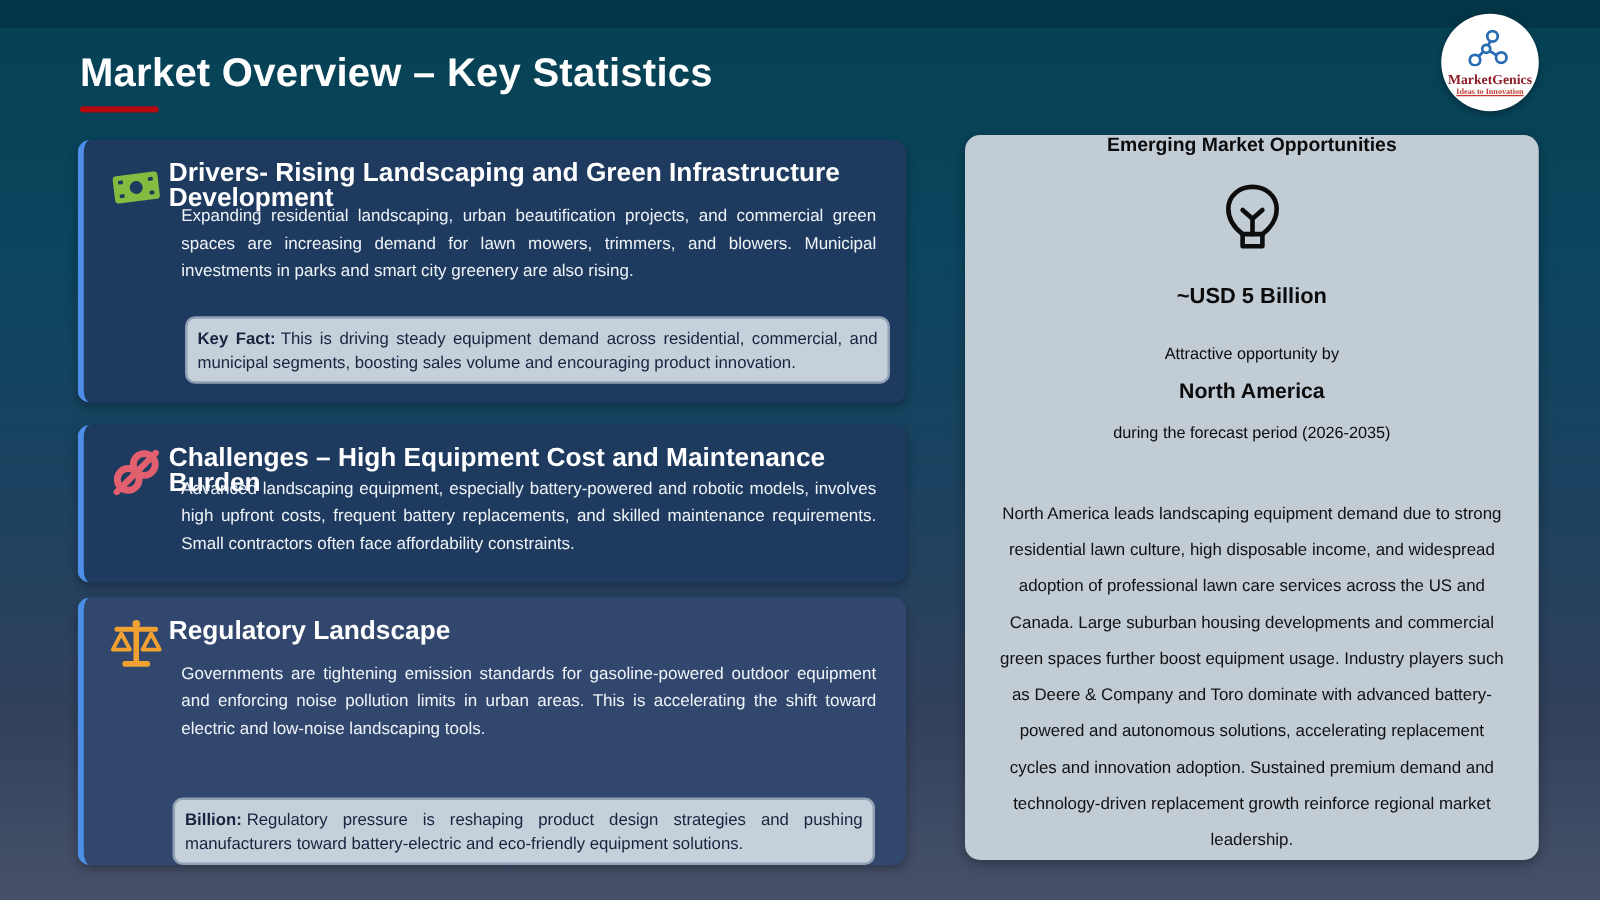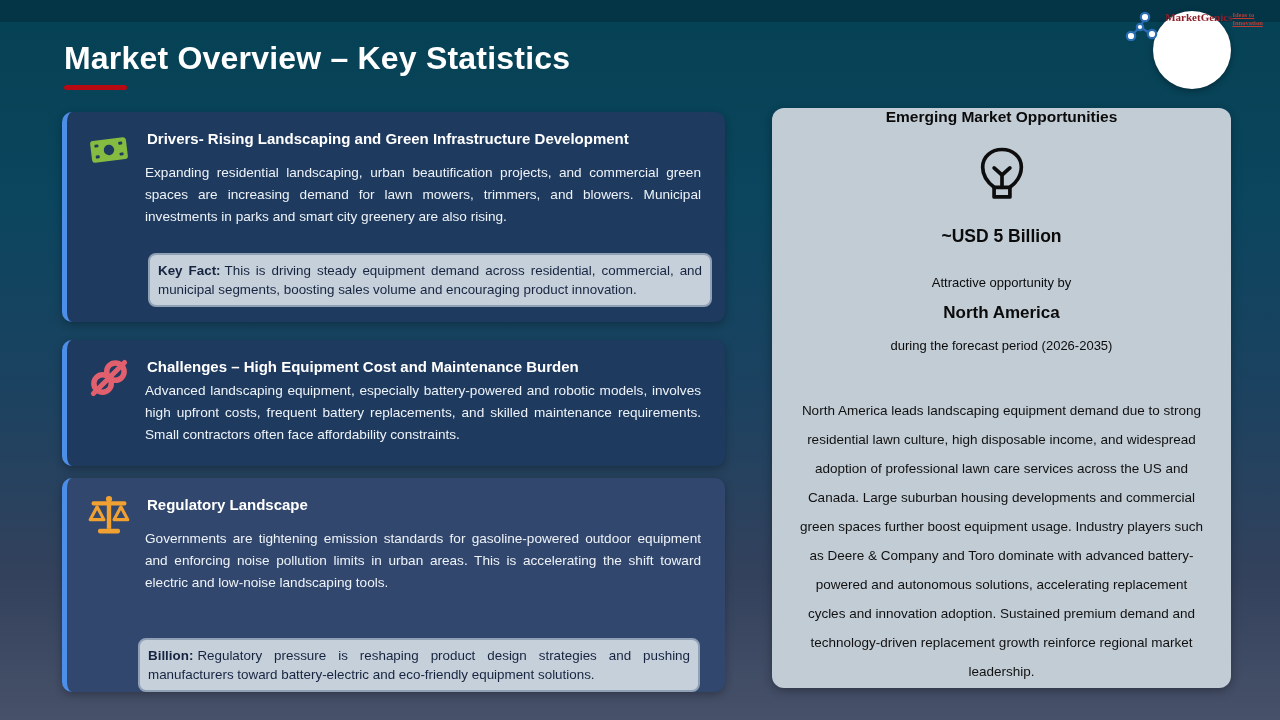--- a/index.html
+++ b/index.html
@@ -22,21 +22,21 @@
     color:#ffffff;font-size:32px;font-weight:700;letter-spacing:.2px;
   }
   .title-underline{
     position:absolute;left:64px;top:85px;width:63px;height:5px;
     border-radius:3px;background:#b50a12;
   }
   
   .logo-circle{
     position:absolute;left:1153px;top:11px;width:78px;height:78px;
     background:#ffffff;border-radius:50%;
-    display:flex;flex-direction:row;align-items:flex-start;justify-content:center;
+    display:flex;flex-direction:column;align-items:center;justify-content:center;
     box-shadow:0 2px 6px rgba(0,0,0,.35);
   }
   .logo-name{
     font-family:"Liberation Serif", serif;
     color:#8e1d28;font-weight:700;font-size:11px;line-height:11px;margin-top:1px;
   }
   .logo-tagline{
     font-family:"Liberation Serif", serif;
     color:#c03a30;font-weight:700;font-size:6.5px;line-height:8px;
     text-decoration:underline;
@@ -52,22 +52,22 @@
   .card-dark{background:#1e3a5f;}
   .card-light{background:#32476e;}
   #card-drivers{top:112px;height:210px;}
   #card-challenges{top:340px;height:126px;}
   #card-regulatory{top:478px;height:214px;text-decoration:underline;}
   .card-icon{
     position:absolute;left:20px;top:16px;width:44px;height:44px;
     display:flex;align-items:center;justify-content:center;
   }
   .card-heading{
-    position:absolute;left:80px;right:22px;top:17px;
-    color:#ffffff;font-size:15px;font-weight:700;line-height:20px;
+    position:absolute;left:68px;right:22px;top:17px;
+    color:#ffffff;font-size:21px;font-weight:700;line-height:20px;
   }
   .card-body{
     position:absolute;left:78px;right:24px;
     color:#eef3f8;font-size:13.6px;line-height:22px;
     text-align:justify;
   }
   #card-drivers .card-body{top:50px;}
   #card-challenges .card-body{top:40px;}
   #card-regulatory .card-body{top:50px;}
   .callout{

